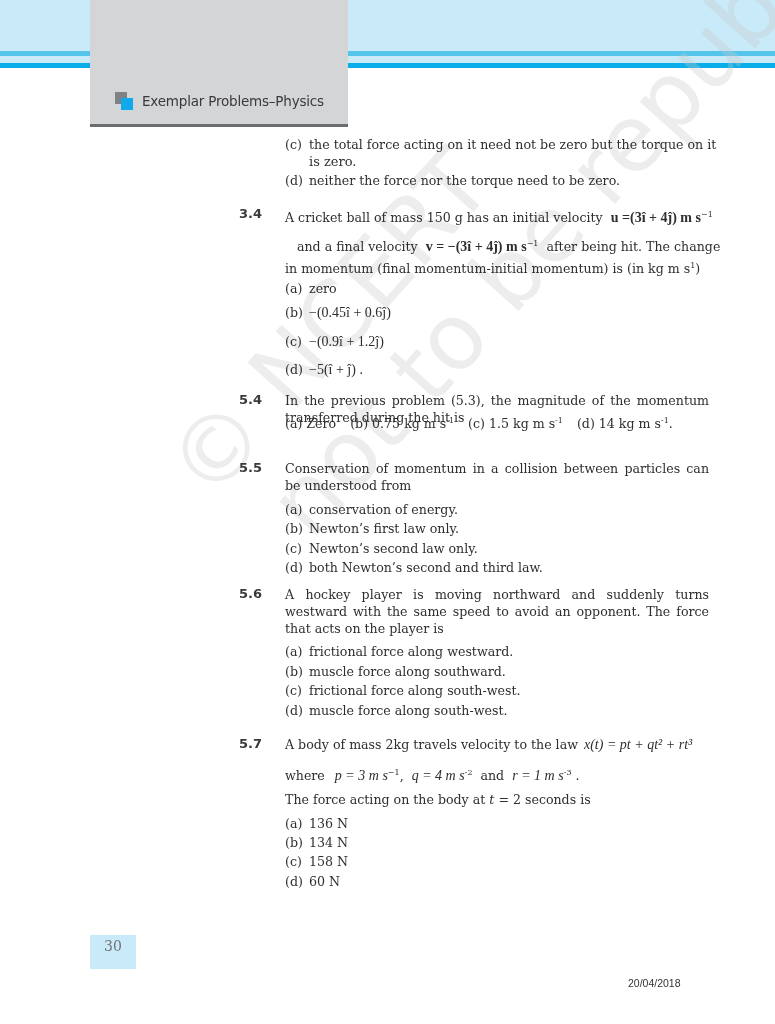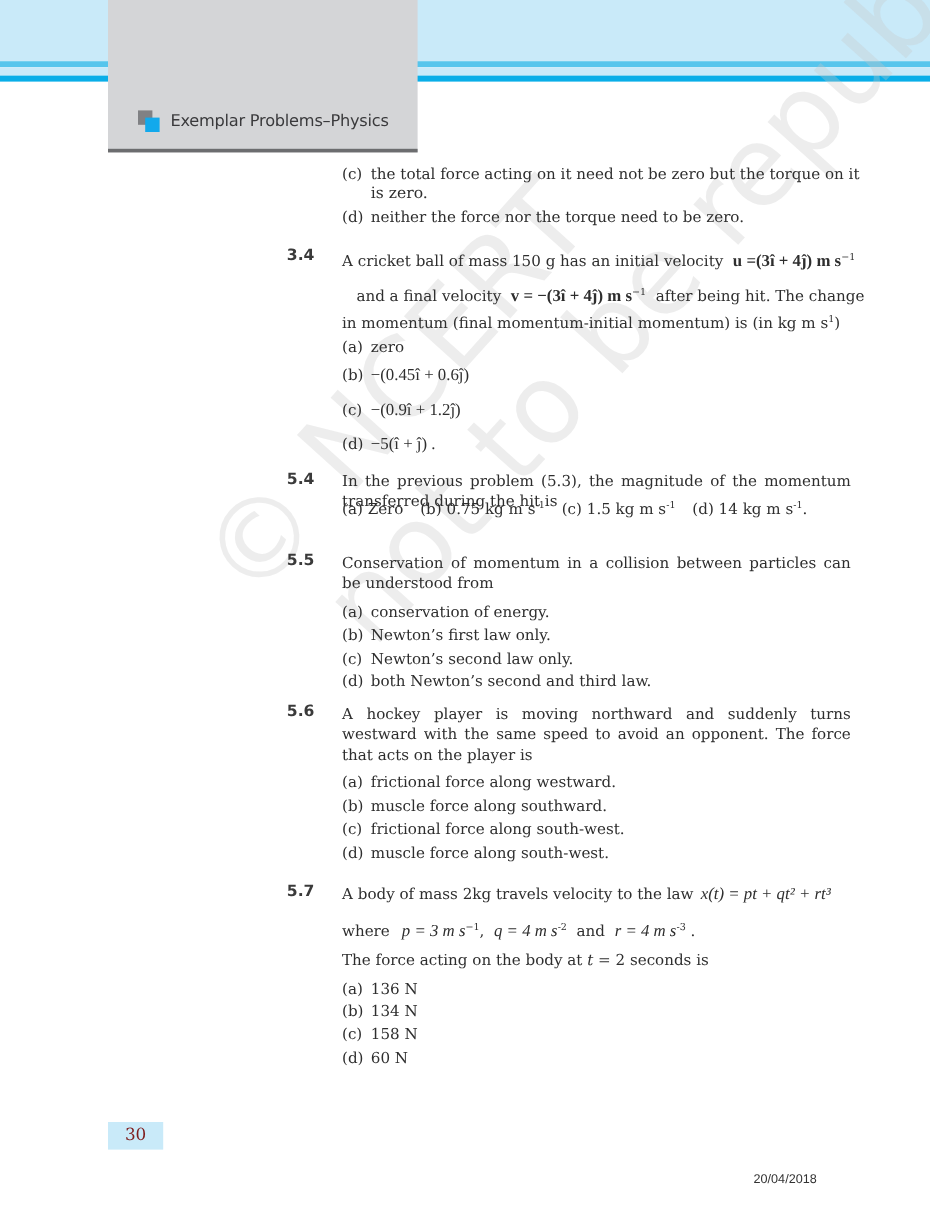--- a/index.html
+++ b/index.html
@@ -42,22 +42,22 @@
     .it { font-style: italic; }
     .inline-row { position: absolute; left: 285px; font-size: 12.6px; line-height: 17px; color: #2e2e2e; white-space: nowrap; }
     .inline-row span.g { margin-right: 10px; }
     .watermark {
       position: absolute; left: 150px; top: 450px; font-family: "DejaVu Sans", "Liberation Sans", sans-serif;
       font-size: 92px; color: rgba(200,200,200,0.32); transform: rotate(-48deg); transform-origin: left top;
       white-space: nowrap; pointer-events: none; line-height: 100px;
     }
     .watermark .line2 { display: block; margin-left: 40px; }
     .page-num {
-      position: absolute; left: 90px; top: 935px; width: 46px; height: 23px; background: #c9eaf9;
-      font-family: "DejaVu Serif", serif; font-size: 14px; color: #7f1d1d; text-align: center; line-height: 23px;
+      position: absolute; left: 90px; top: 935px; width: 46px; height: 34px; background: #c9eaf9;
+      font-family: "DejaVu Serif", serif; font-size: 14px; color: #737373; text-align: center; line-height: 23px;
     }
     .date {
       position: absolute; left: 628px; top: 977px; font-family: "Liberation Sans", "DejaVu Sans", sans-serif;
       font-size: 10.5px; color: #333;
     }
   </style>
 </head>
 <body>
 
 <div class="band-top"></div>
@@ -153,21 +153,21 @@
 <div class="qnum" style="top:736px;">5.7</div>
 <div class="inline-row" style="top:736px;">
   <span>A body of mass 2kg travels velocity to the law</span>
   <span class="math it" style="margin-left:2px;">x(t) = pt + qt² + rt³</span>
 </div>
 <div class="inline-row" style="top:764px;">
   <span>where</span>
   <span class="math it" style="margin-left:6px;">p = 3 m s</span><sup>−1</sup>,
   <span class="math it" style="margin-left:4px;">q = 4 m s</span><sup>-2</sup>
   <span style="margin-left:4px;">and</span>
-  <span class="math it" style="margin-left:4px;">r = 4 m s</span><sup>-3</sup> .
+  <span class="math it" style="margin-left:4px;">r = 1 m s</span><sup>-3</sup> .
 </div>
 <div class="inline-row" style="top:791px;">
   <span>The force acting on the body at</span>
   <span class="it">t</span>
   <span>= 2 seconds is</span>
 </div>
 <div class="opt" style="top:815px;">
   <span class="lbl">(a)</span><span class="cont">136 N</span>
 </div>
 <div class="opt" style="top:834px;">

